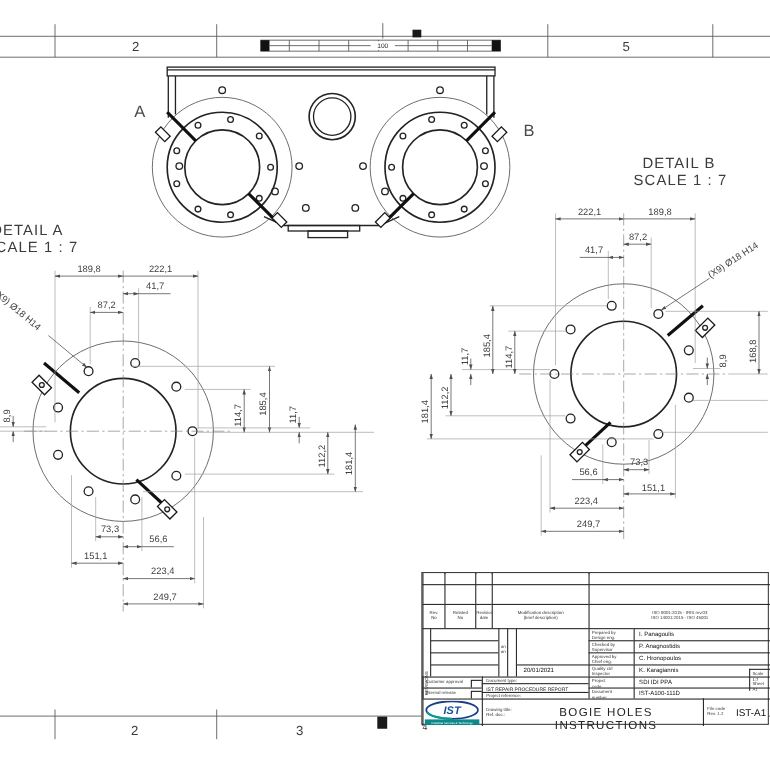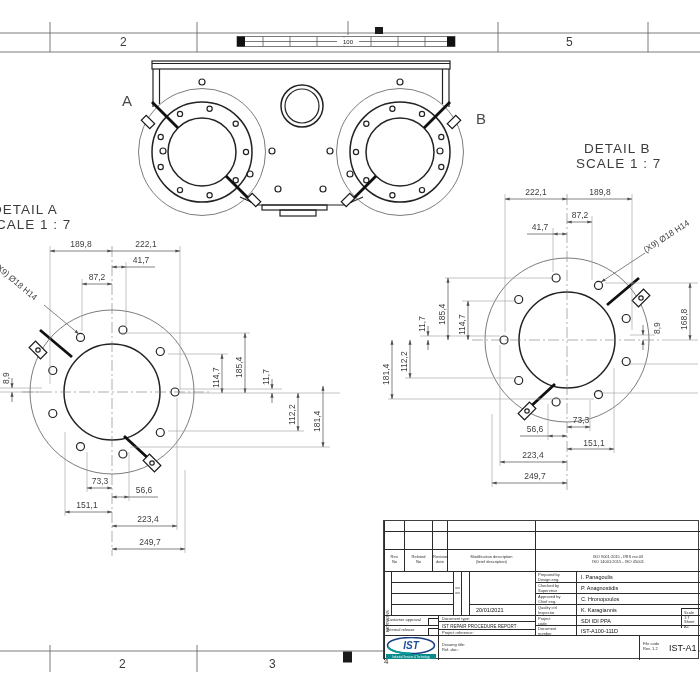--- a/index.html
+++ b/index.html
@@ -441,19 +441,20 @@
     <svg width="50" height="22" viewBox="0 0 50 22">
       <ellipse cx="25" cy="8.5" rx="23.5" ry="8" fill="none" stroke="#1b3f86" stroke-width="1.6"></ellipse>
       <path d="M2,10 A23.5,8 0 0 0 25,16.5" fill="none" stroke="#0a9a96" stroke-width="1.8"></path>
       <text x="25" y="12" text-anchor="middle" font-size="10" font-style="italic" font-weight="bold" fill="#1b4f9c">IST</text>
       <rect x="0" y="17" width="50" height="5" fill="#0a8a8a"></rect>
       <text x="25" y="21" text-anchor="middle" font-size="2.6" fill="#ffffff">Industrial Services &amp; Technology</text>
     </svg>
   </div>
   <div class="t4" style="position:absolute;left:58px;top:122px;width:24px">Drawing title:
 Ref. doc.:</div>
+  <div class="ttl" style="position:absolute;left:82px;top:121px;width:170px;text-align:center">BOGIE HOLES INSTRUCTIONS</div>
   <div class="cell" style="left:255px;top:114px;width:0;height:25px;"></div>
   <div class="t4" style="position:absolute;left:259px;top:121px;width:22px">File code
 Rev. 1.2</div>
   <div class="t9" style="position:absolute;left:285px;top:122px;white-space:nowrap">IST-A1</div>
 </div>
 
 </div>
 
 </body></html>

